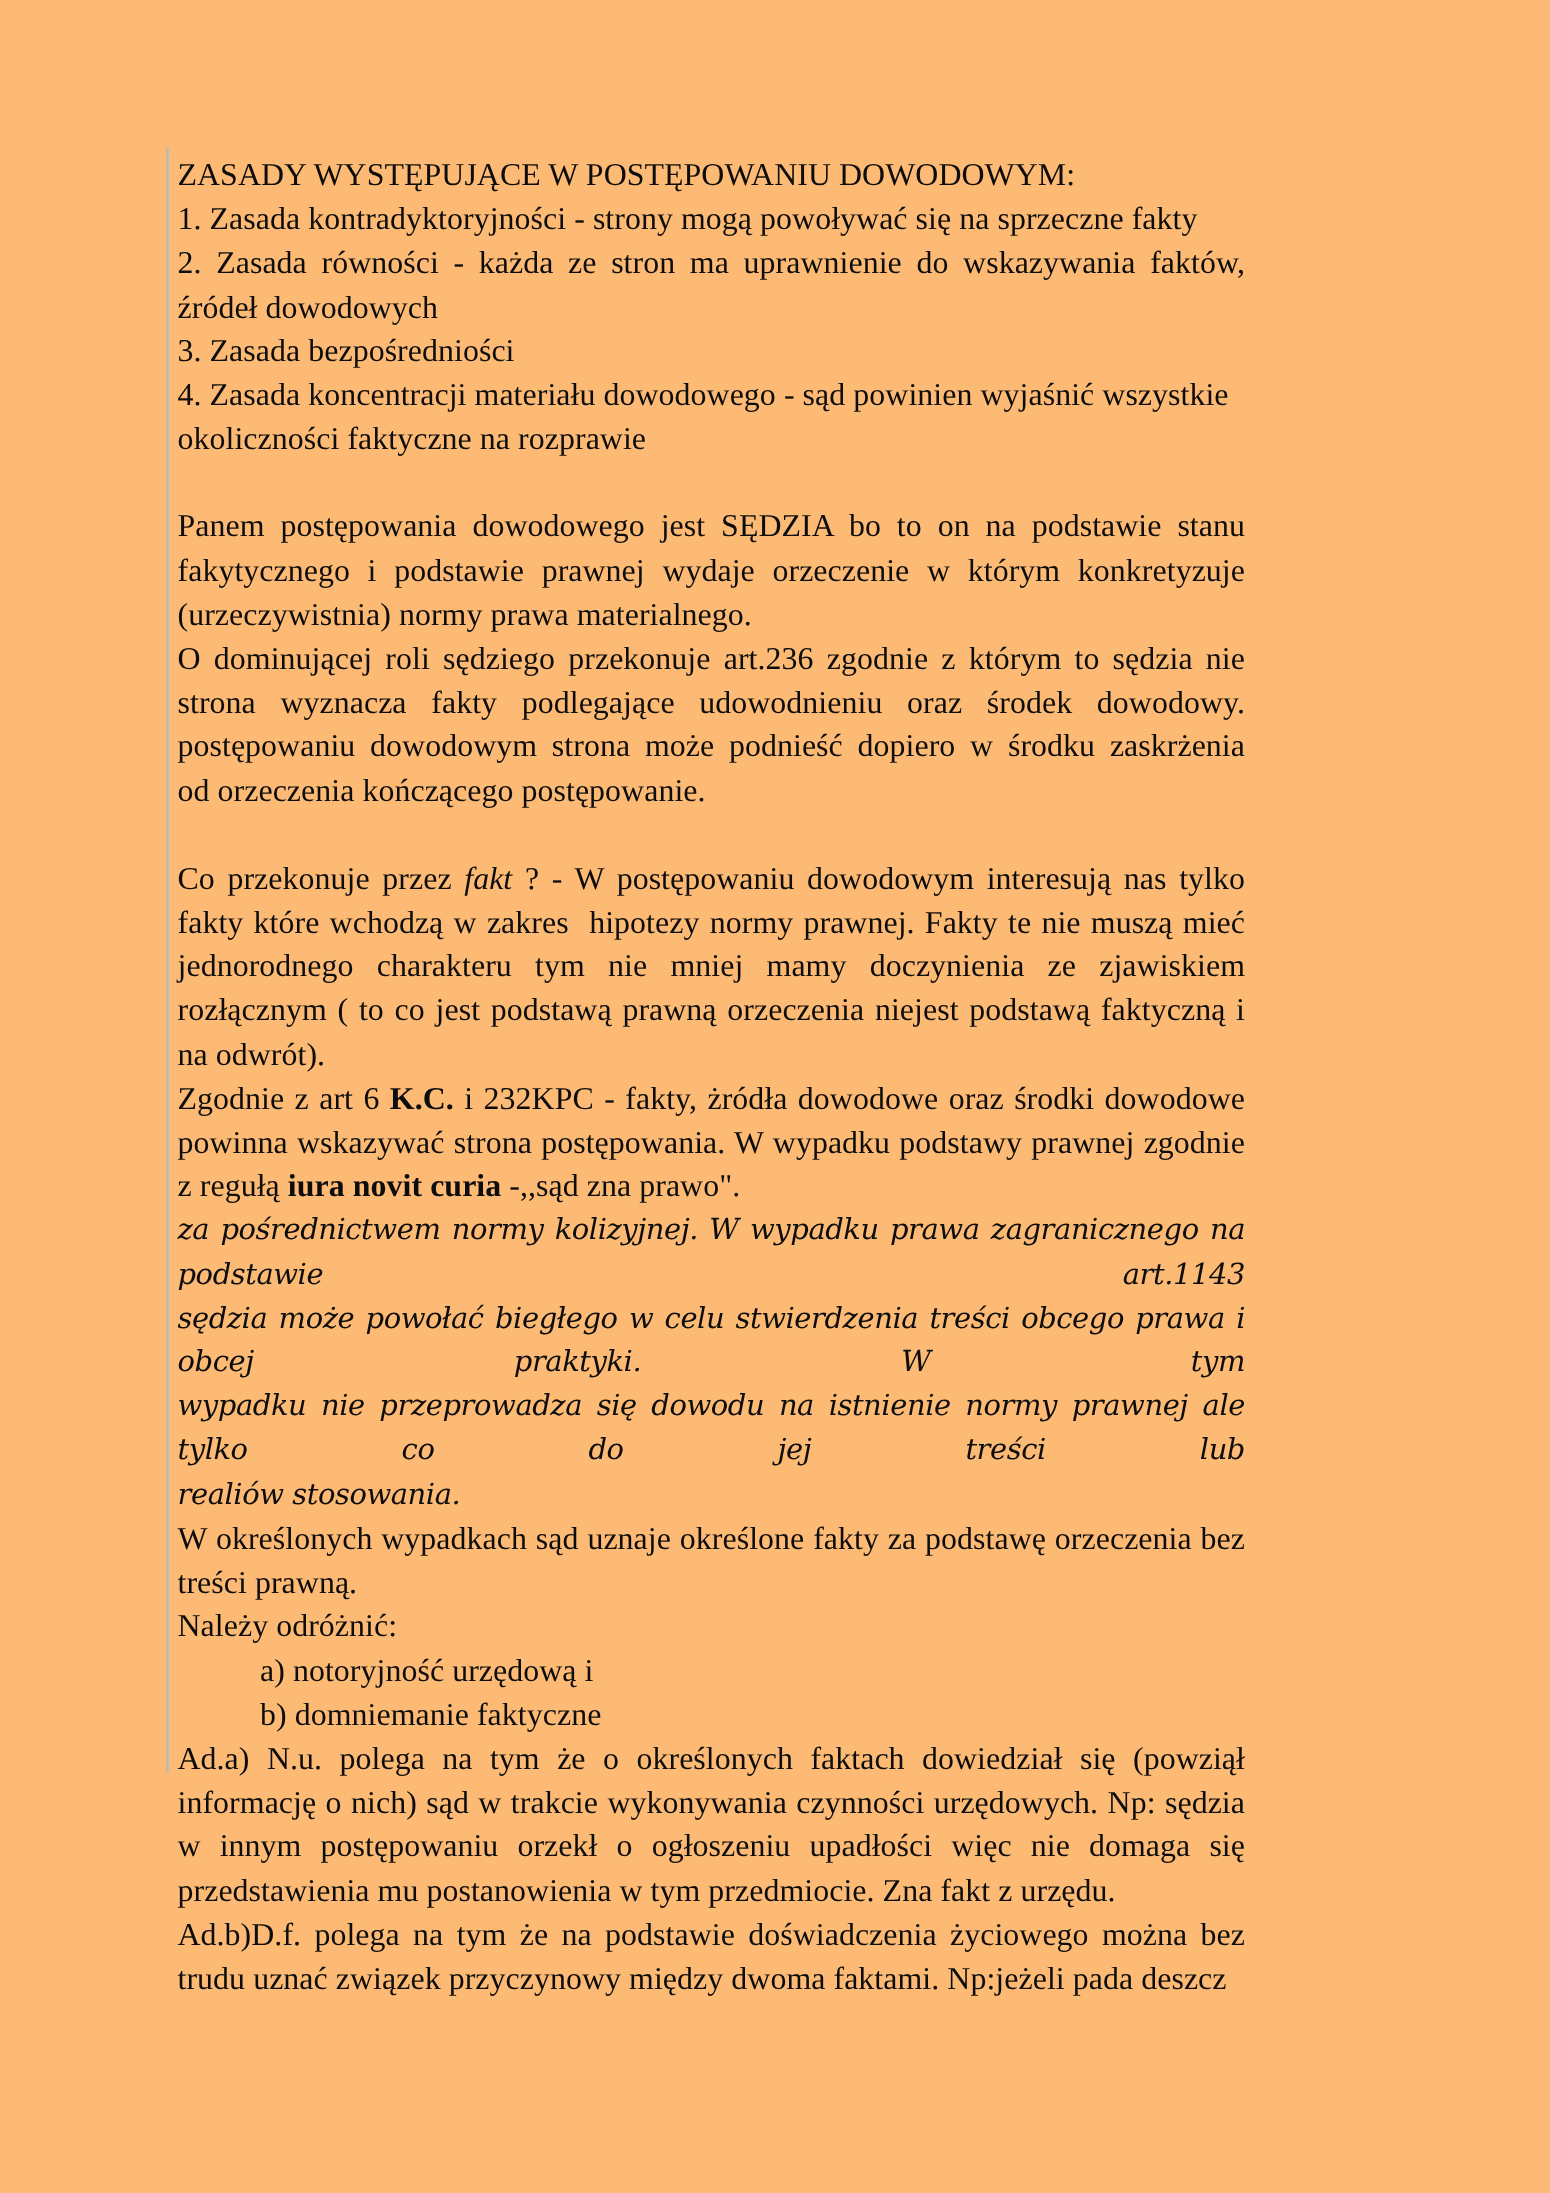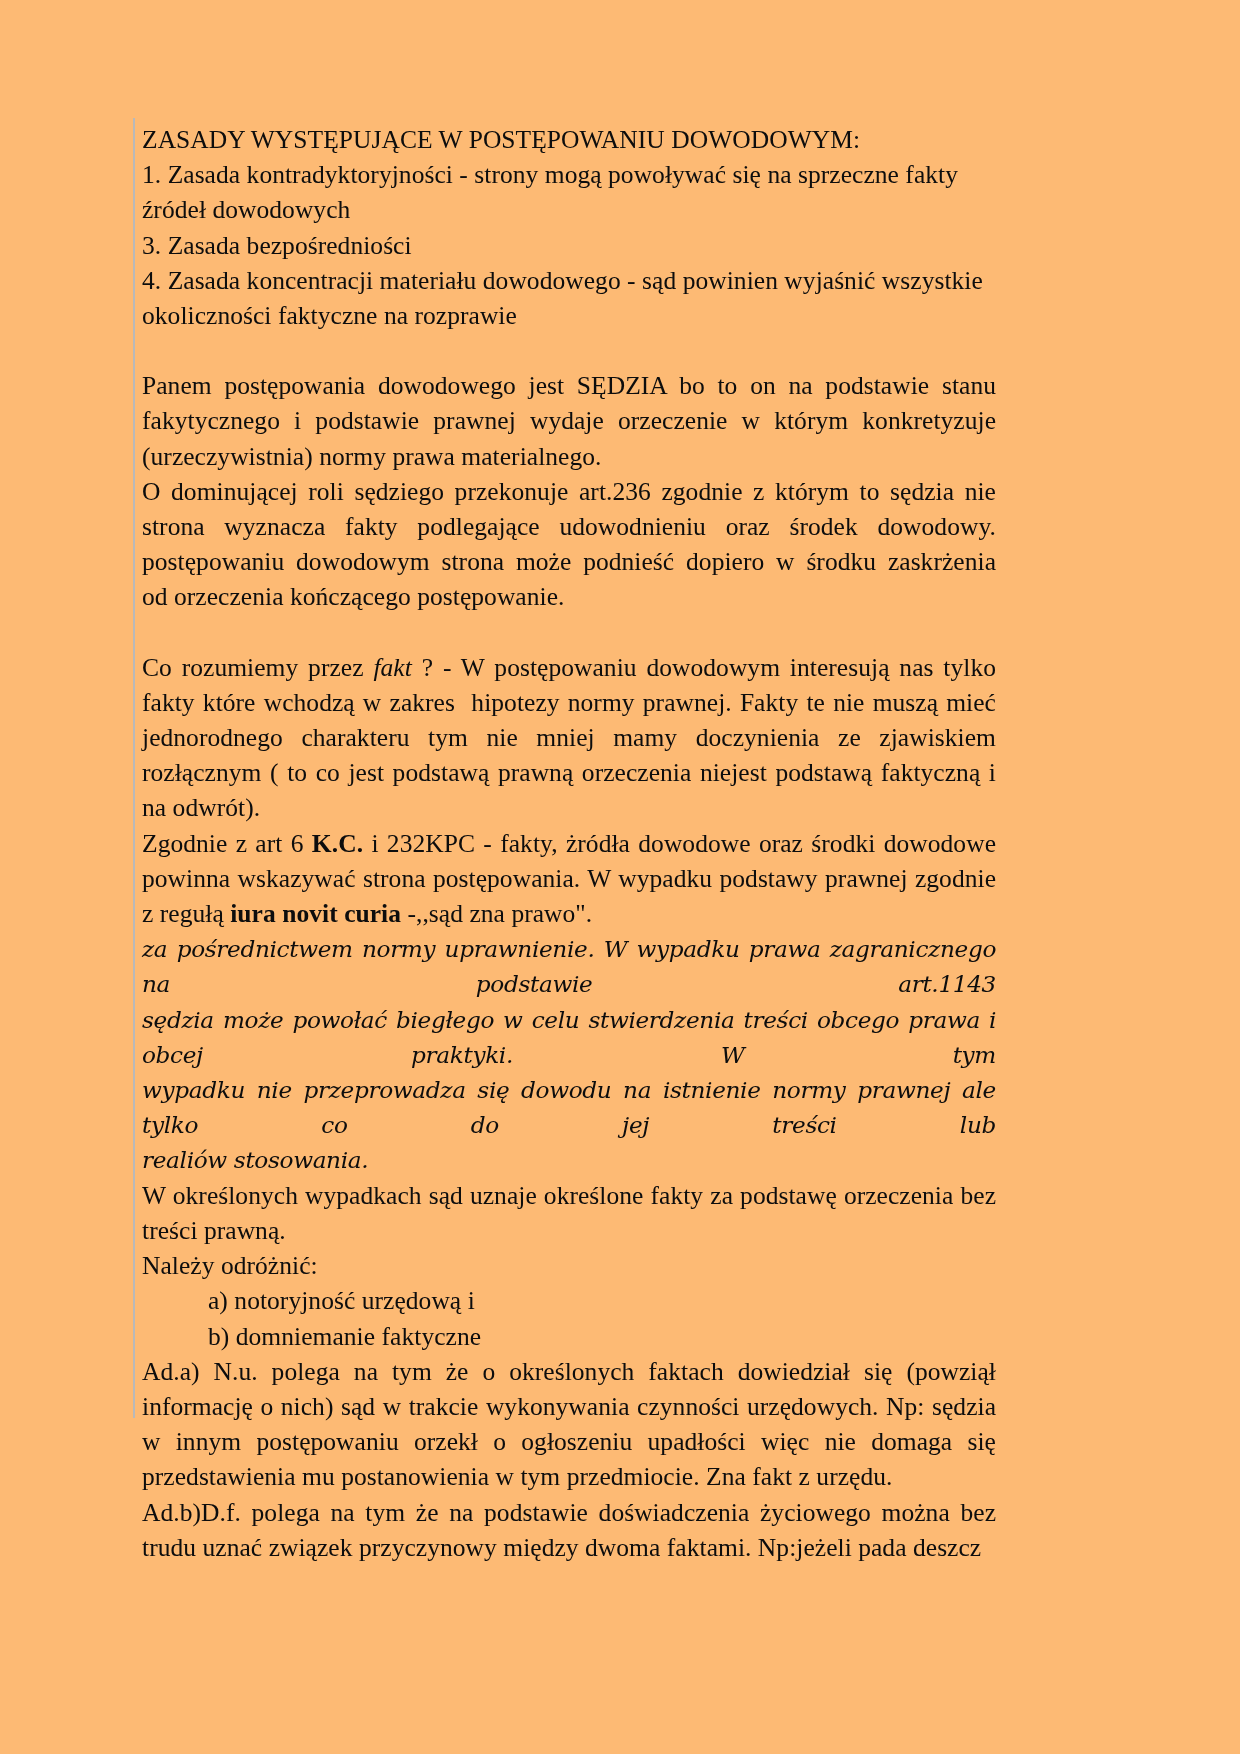--- a/index.html
+++ b/index.html
@@ -82,50 +82,51 @@
 
 <div class="page">
 
   <div class="margin-rule"></div>
 
   <div class="content">
 
     <div class="line l">ZASADY WYSTĘPUJĄCE W POSTĘPOWANIU DOWODOWYM:</div>
 
     <div class="line l">1. Zasada kontradyktoryjności - strony mogą powoływać się na sprzeczne fakty</div>
+    <div class="line j">2. Zasada równości - każda ze stron ma uprawnienie do wskazywania faktów,</div>
     <div class="line l">źródeł dowodowych</div>
     <div class="line l">3. Zasada bezpośredniości</div>
     <div class="line l">4. Zasada koncentracji materiału dowodowego - sąd powinien wyjaśnić wszystkie</div>
     <div class="line l">okoliczności faktyczne na rozprawie</div>
 
     <div class="gap"></div>
 
     <div class="line j">Panem postępowania dowodowego jest SĘDZIA bo to on na podstawie stanu</div>
     <div class="line j">fakytycznego i podstawie prawnej wydaje orzeczenie w którym konkretyzuje</div>
     <div class="line l">(urzeczywistnia) normy prawa materialnego.</div>
 
     <div class="line j">O dominującej roli sędziego przekonuje art.236 zgodnie z którym to sędzia nie</div>
     <div class="line j">strona wyznacza fakty podlegające udowodnieniu oraz środek dowodowy.</div>
     <div class="line j">postępowaniu dowodowym strona może podnieść dopiero w środku zaskrżenia</div>
     <div class="line l">od orzeczenia kończącego postępowanie.</div>
 
     <div class="gap"></div>
 
-    <div class="line j"><span>Co rozumiemy przez </span><i class="it">fakt</i><span> ? - W postępowaniu dowodowym interesują nas tylko</span></div>
+    <div class="line j"><span>Co przekonuje przez </span><i class="it">fakt</i><span> ? - W postępowaniu dowodowym interesują nas tylko</span></div>
     <div class="line j">fakty które wchodzą w zakres  hipotezy normy prawnej. Fakty te nie muszą mieć</div>
     <div class="line j">jednorodnego charakteru tym nie mniej mamy doczynienia ze zjawiskiem</div>
     <div class="line j">rozłącznym ( to co jest podstawą prawną orzeczenia niejest podstawą faktyczną i</div>
     <div class="line l">na odwrót).</div>
 
     <div class="line j"><span>Zgodnie z art 6 </span><b class="bd">K.C.</b><span> i 232KPC - fakty, żródła dowodowe oraz środki dowodowe</span></div>
     <div class="line j">powinna wskazywać strona postępowania. W wypadku podstawy prawnej zgodnie</div>
     <div class="line l"><span>z regułą </span><b class="bd">iura novit curia</b><span> -,,sąd zna prawo".</span></div>
 
 
-    <div class="line j script-line">za pośrednictwem normy uprawnienie. W wypadku prawa zagranicznego na podstawie art.1143</div>
+    <div class="line j script-line">za pośrednictwem normy kolizyjnej. W wypadku prawa zagranicznego na podstawie art.1143</div>
     <div class="line j script-line">sędzia może powołać biegłego w celu stwierdzenia treści obcego prawa i obcej praktyki. W tym</div>
     <div class="line j script-line">wypadku nie przeprowadza się dowodu na istnienie normy prawnej ale tylko co do jej treści lub</div>
     <div class="line l script-line">realiów stosowania.</div>
 
     <div class="line j">W określonych wypadkach sąd uznaje określone fakty za podstawę orzeczenia bez</div>
     <div class="line l">treści prawną.</div>
 
     <div class="line l">Należy odróżnić:</div>
     <div class="line l indent">a) notoryjność urzędową i</div>
     <div class="line l indent">b) domniemanie faktyczne</div>

